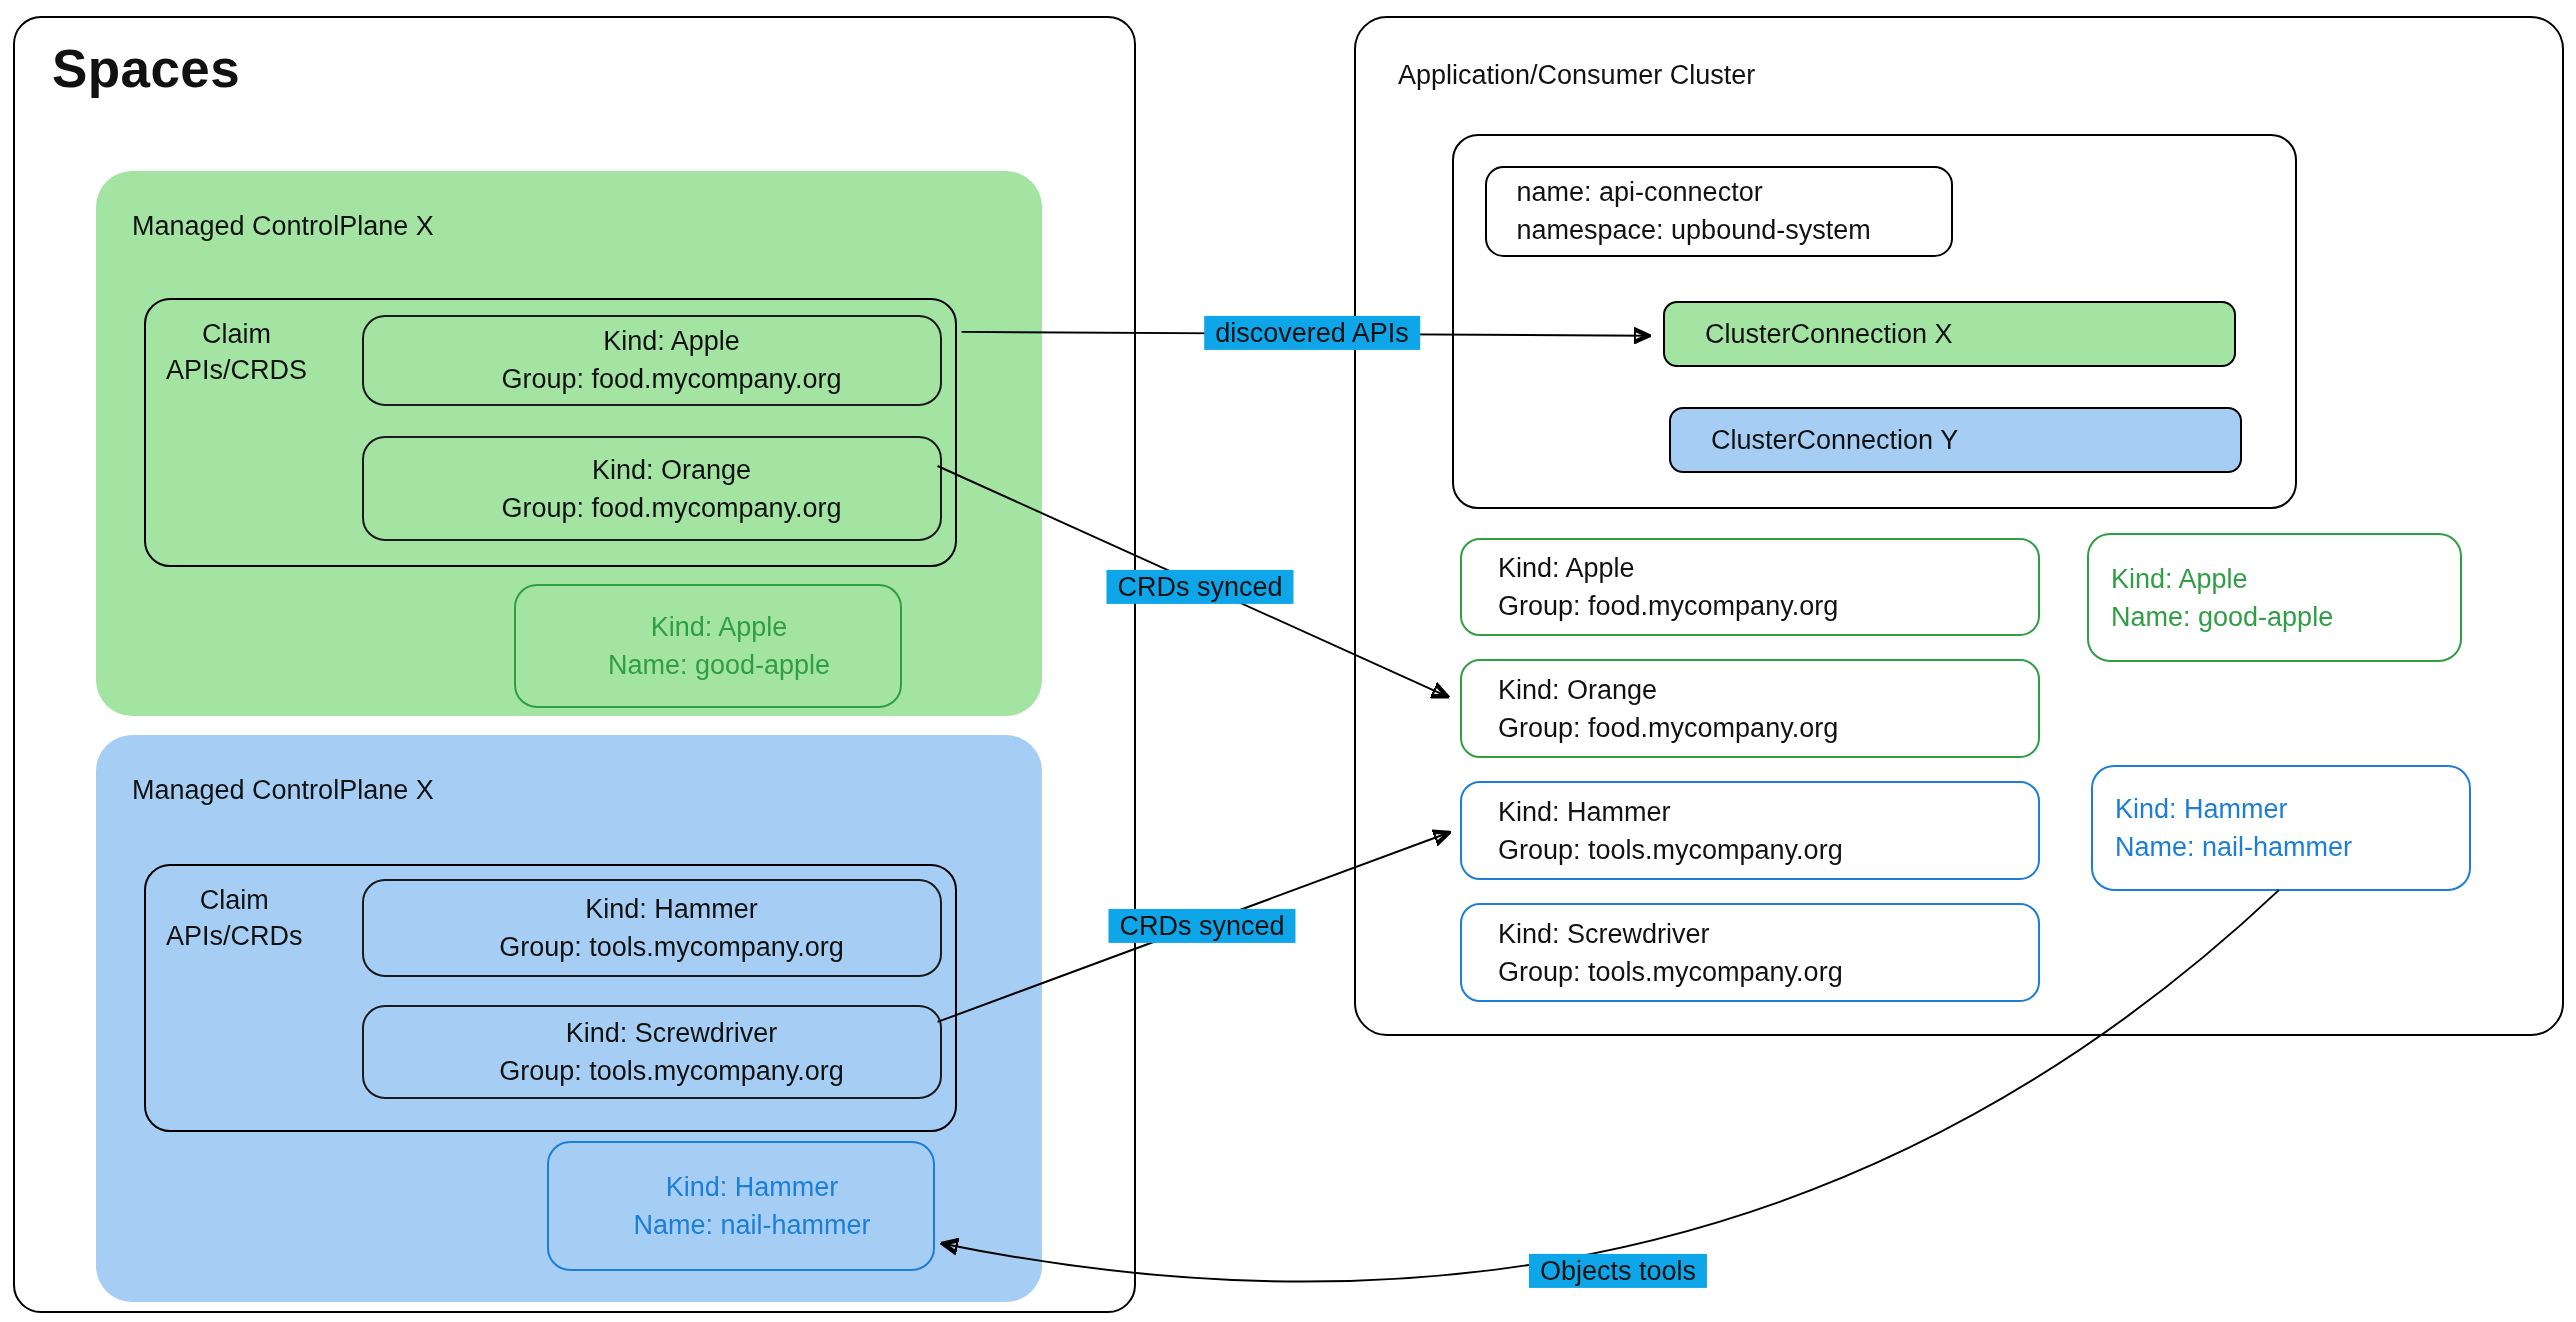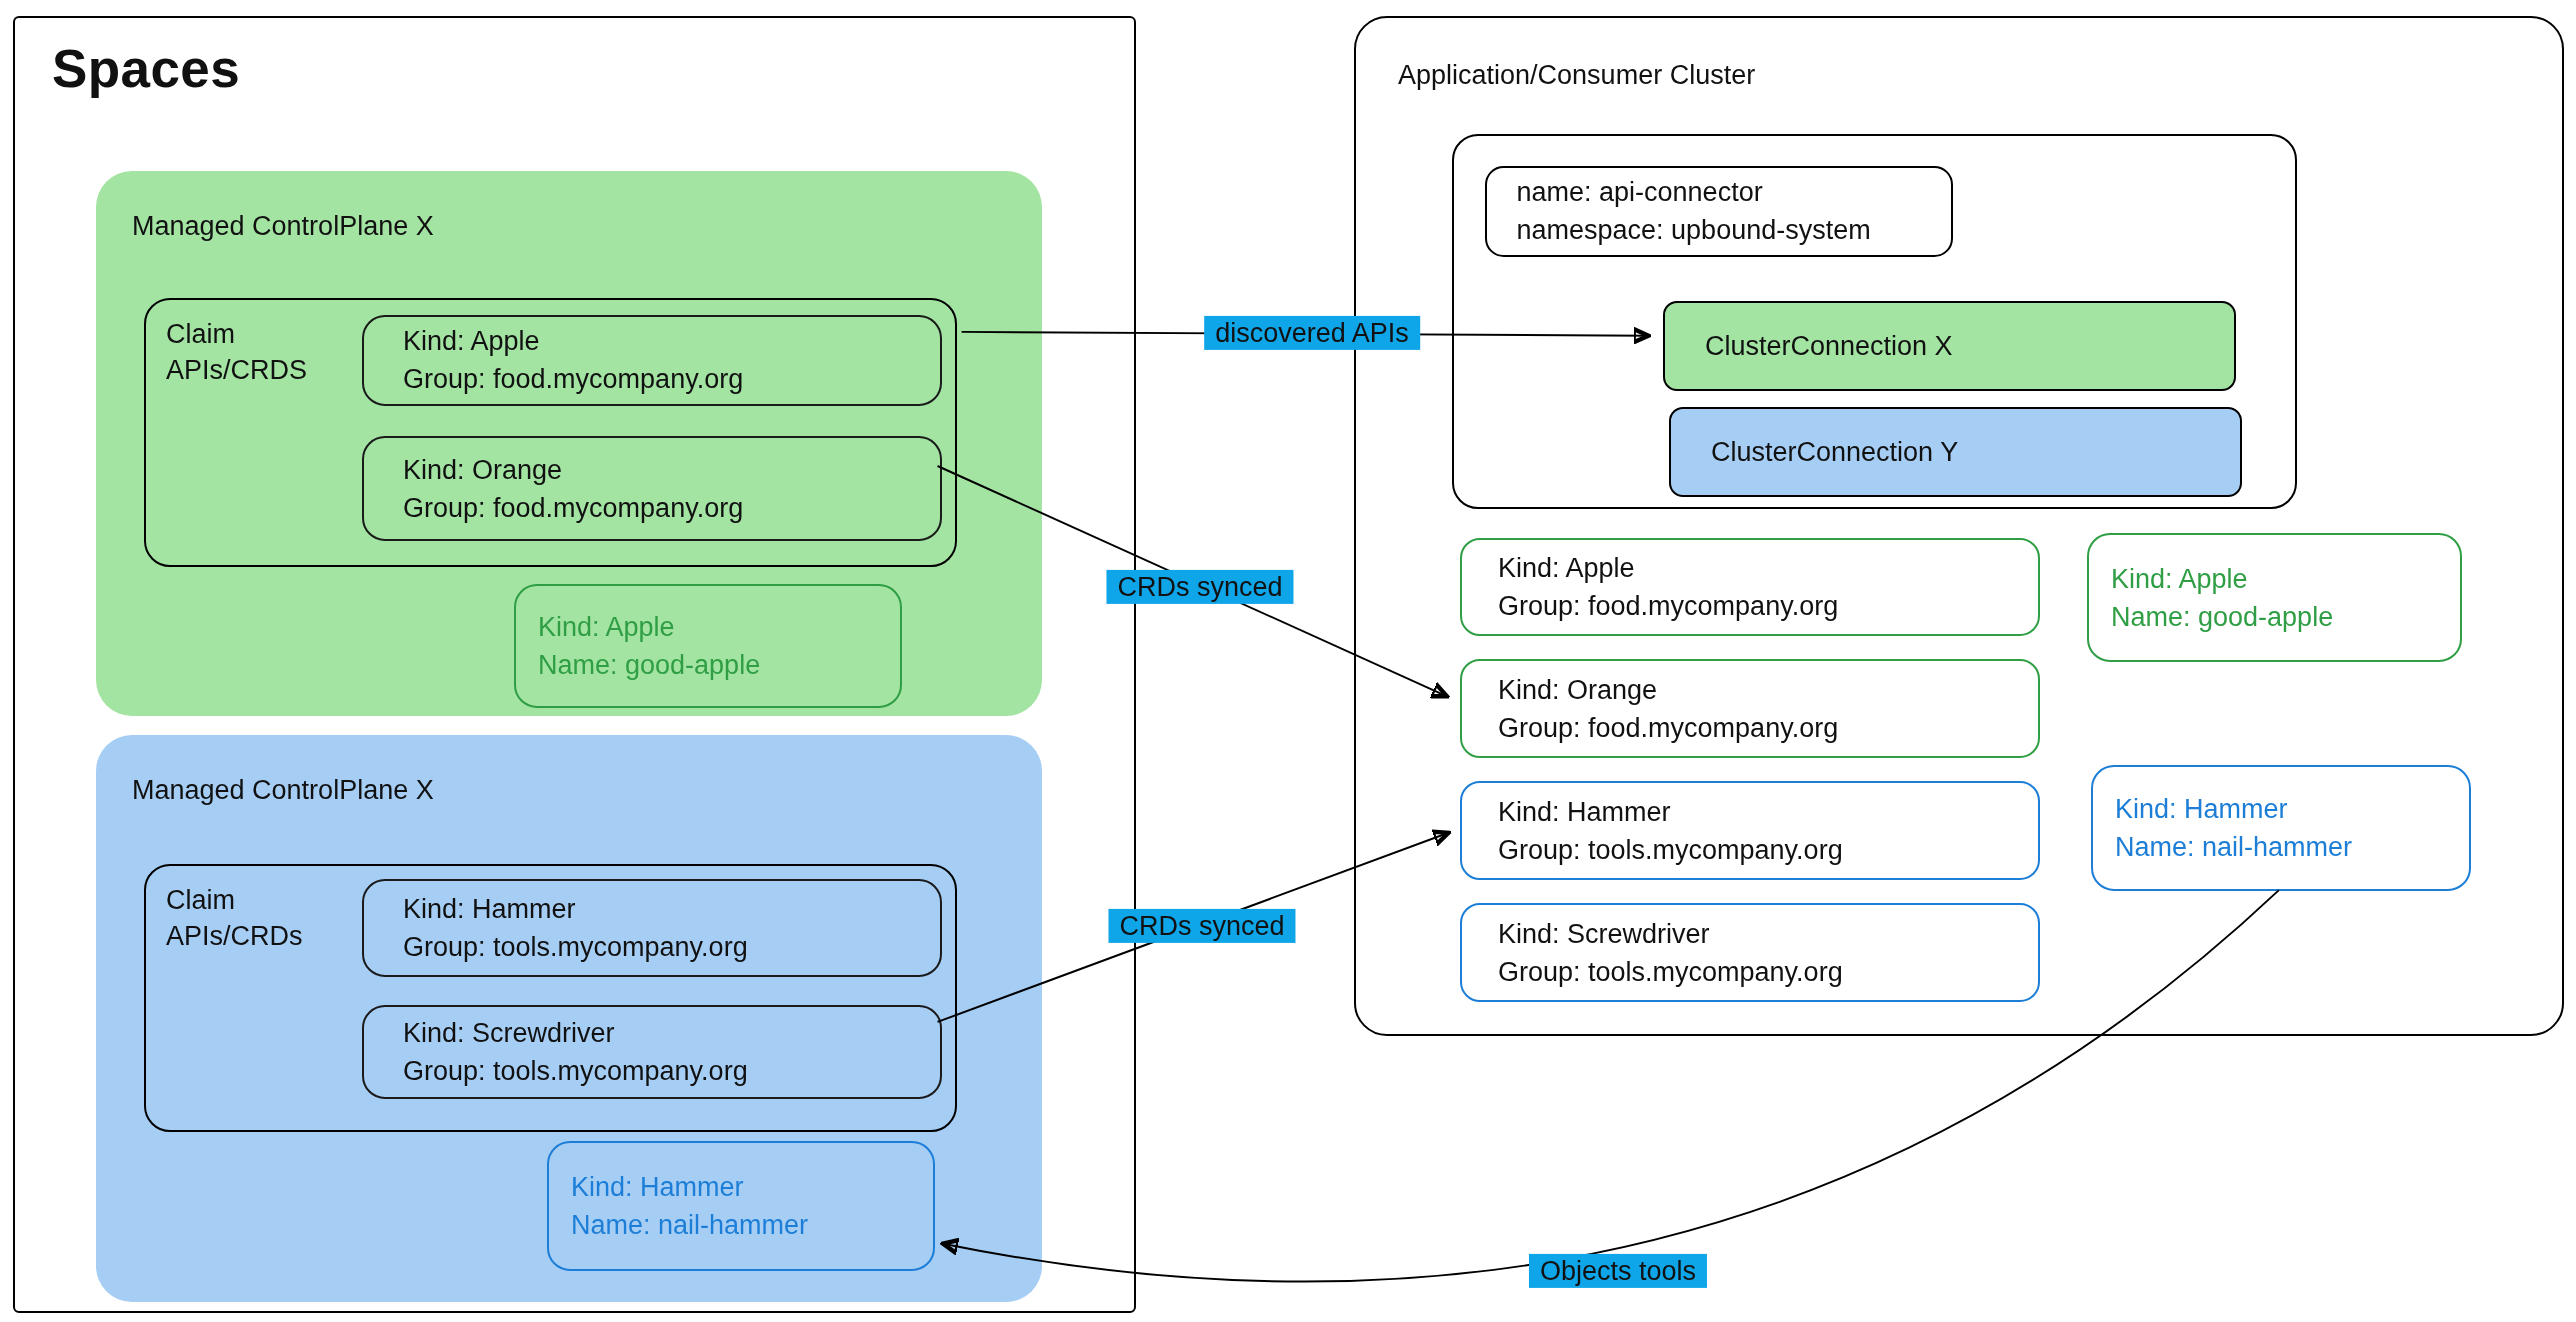--- a/index.html
+++ b/index.html
@@ -14,21 +14,21 @@
     height: 1322px;
     background: #ffffff;
     overflow: hidden;
     font-size: 27px;
   }
   .abs { position: absolute; }
 
   
   .spaces {
     left: 13px; top: 16.3px; width: 1123px; height: 1297px;
-    border: 2.3px solid #000; border-radius: 6px;
+    border: 2.3px solid #000; border-radius: 28px; text-align: center;
   }
   .spaces-title {
     position: absolute; left: 37px; top: 20px;
     font-size: 53px; font-weight: 600; letter-spacing: 0.4px;
   }
   .mcp { position: absolute; border-radius: 36px; margin-top: 20px; }
   .mcp.green { left: 81px; top: 133px; width: 946px; height: 545px; background: var(--green-fill, #A3E4A3); }
   .mcp.blue  { left: 81px; top: 697px; width: 946px; height: 567px; background: var(--blue-fill, #A6CEF5); }
   .mcp-title { position: absolute; left: 36px; top: 40px; font-size: 27px; }
 
@@ -78,21 +78,21 @@
     position: absolute; left: 96px; top: 116px; width: 845px; height: 375px;
     border: 2.3px solid #000; border-radius: 26px;
   }
   .api-meta {
     position: absolute; left: 31px; top: 29.5px; width: 468px; height: 91px;
     border: 2.3px solid #000; border-radius: 18.6px;
     display: flex; flex-direction: column; justify-content: center;
     padding-left: 29.5px; line-height: 38px; background: #fff;
   }
   .cc {
-    position: absolute; width: 573px; height: 90px;
+    position: absolute; width: 573px; height: 66px;
     border: 2.3px solid #000; border-radius: 14px;
     display: flex; align-items: center; padding-left: 40px;
   }
   .cc.x { left: 209px; top: 165px; background: var(--green-fill, #A3E4A3); }
   .cc.y { left: 215px; top: 271px; background: var(--blue-fill, #A6CEF5); }
 
   .crdbox {
     position: absolute; left: 104px; width: 580px;
     background: #fff; border-radius: 20px;
     display: flex; flex-direction: column; justify-content: center;

